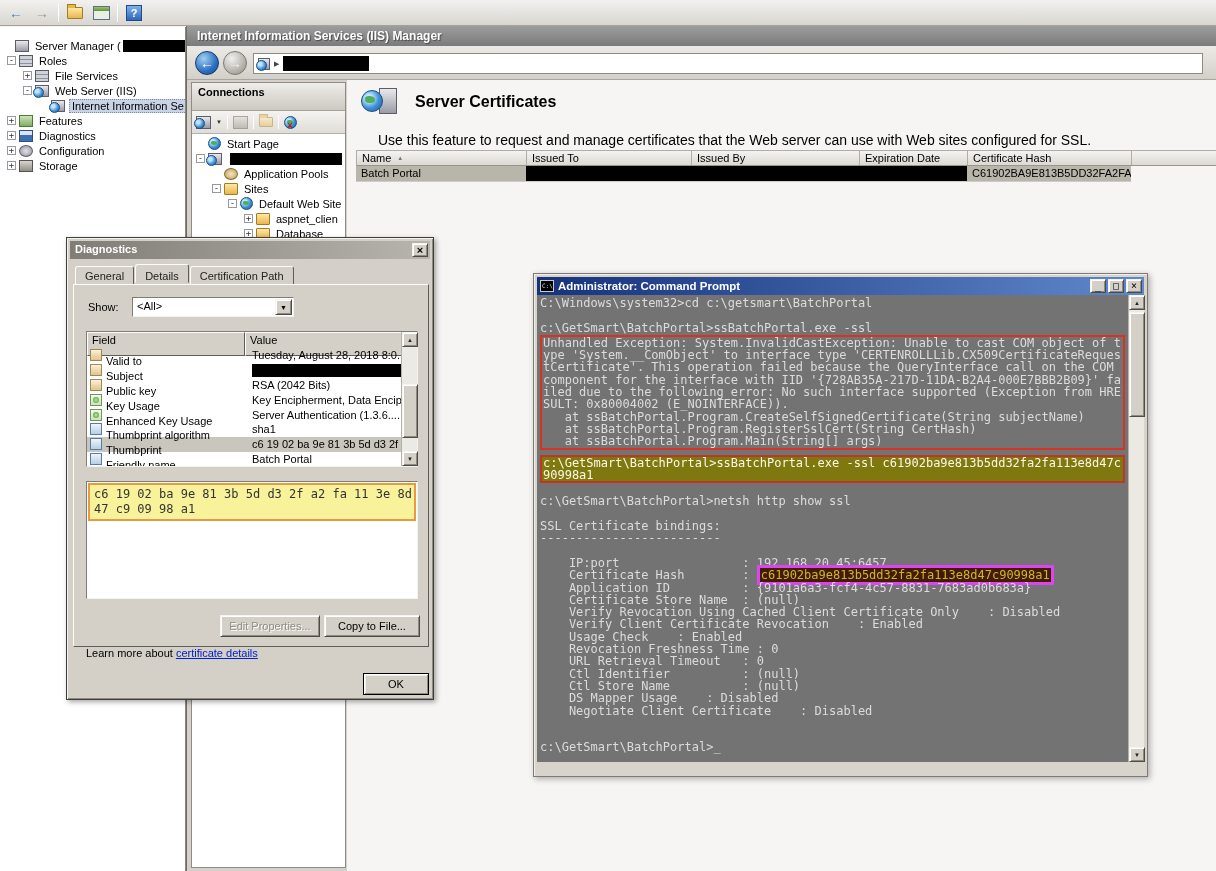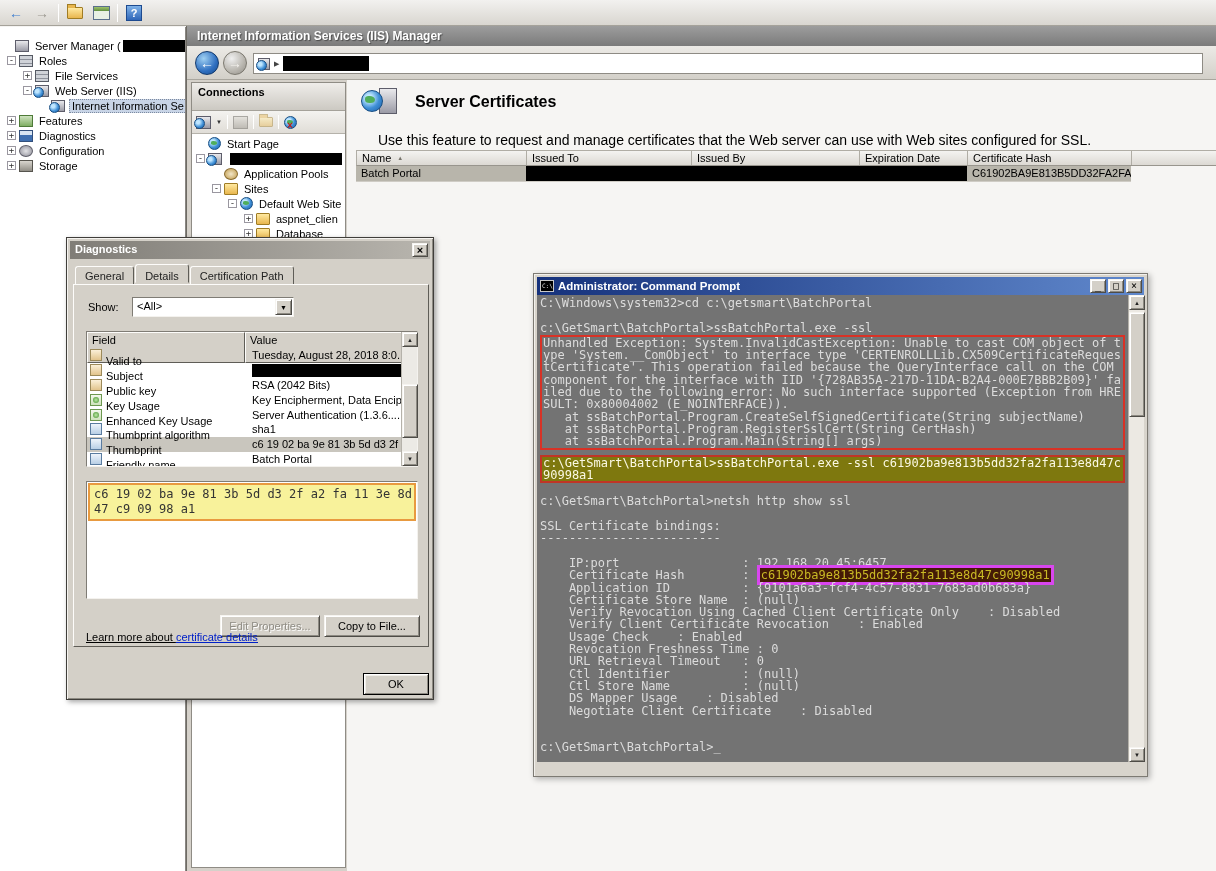--- a/index.html
+++ b/index.html
@@ -107,21 +107,21 @@
     background:#d4d0c8; border-radius:3px 3px 0 0; margin-right:1px; color:#222; }
   .tab.active { position:relative; top:-2px; padding-top:5px; z-index:2; border-bottom:1px solid #d4d0c8; font-weight:normal; }
   #cd-panel { position:absolute; left:6px; top:46px; width:356px; height:363px;
     border:1px solid; border-color:#fdfcfa #5f5d57 #5f5d57 #fdfcfa; background:#d4d0c8; }
   #cd-show-label { position:absolute; left:14px; top:16px; }
   #cd-show { position:absolute; left:58px; top:12px; width:162px; height:20px; }
   #cd-show .val { position:absolute; inset:0; padding:2px 0 0 4px; background:#fff; }
   #cd-show .dd { position:absolute; right:1px; top:1px; width:17px; height:16px; text-align:center; font-size:7px; line-height:15px; }
 
   #cd-list { position:absolute; left:12px; top:46px; width:332px; height:136px; background:#fff; }
-  #cd-list-head { display:flex; height:31px; }
+  #cd-list-head { display:flex; height:24px; }
   #cd-list-head .hc { border:1px solid; border-color:#fdfcfa #5f5d57 #5f5d57 #fdfcfa; background:#d4d0c8; padding:1px 0 0 4px; }
   #cd-rows { position:absolute; left:0; top:16px; right:16px; bottom:0; overflow:hidden; }
   .frow { display:flex; align-items:center; height:14.8px; }
   .frow.sel { background:#c9c6be; }
   .ficon { width:12px; height:12px; margin:0 4px 0 3px; flex:0 0 12px; border:1px solid #9c8a5a; }
   .ficon.doc-tan { background:linear-gradient(#fbf0d8,#e2c48c); }
   .ficon.doc-ext { background:linear-gradient(#f4f8ee,#cfe2bc); border-color:#6d9850; position:relative; }
   .ficon.doc-ext::after { content:""; position:absolute; left:2px; bottom:2px; width:6px; height:6px; border-radius:50%; background:radial-gradient(#bfe8a8,#3f8f28); }
   .ficon.doc-blue { background:linear-gradient(#eef4fb,#b8cfe6); border-color:#5a7ca0; }
   .fname { width:142px; flex:0 0 142px; white-space:nowrap; overflow:hidden;margin-top:12px; }
@@ -130,21 +130,21 @@
   .sbtn { width:16px; height:15px; font-size:6px; text-align:center; line-height:14px; color:#222; }
   #cd-thumb { position:absolute; left:0; top:52px; width:16px; height:54px; }
   #cd-scroll .sbtn.down, #cmd-scroll .sbtn.down { position:absolute; bottom:0; }
 
   #cd-text { position:absolute; left:12px; top:196px; width:332px; height:118px; background:#fff; overflow:hidden; }
   #cd-hl { margin:1px; border:2px solid #e89a40; background:#f8f29b; padding:2px 4px;
     font-family:"DejaVu Sans Mono",monospace; font-size:12px; line-height:15px; color:#333; white-space:pre; }
   .cd-btn { position:absolute; top:330px; height:22px; text-align:center; padding-top:4px; }
   #btn-editprops { left:146px; width:100px; color:#8f8c84; text-shadow:1px 1px 0 #fff; }
   #btn-copyfile { left:250px; width:96px; }
-  #cd-learn { position:absolute; left:12px; top:346px;text-decoration:underline; }
+  #cd-learn { position:absolute; left:12px; top:362px; }
   #cd-learn a { color:#0020c8; text-decoration:underline; }
   #btn-ok { position:absolute; left:296px; top:435px; width:66px; height:22px; text-align:center; padding-top:4px;
     border:1px solid #000; box-shadow:inset 1px 1px 0 #fff, inset -1px -1px 0 #8d8a82, inset 2px 2px 0 #f0eee9; background:#d4d0c8; }
 
   
   #cmd { position:absolute; left:533px; top:273px; width:615px; height:504px; z-index:30;
     background:#d8d4cc; border:1px solid #7d7a73; box-shadow:inset 1px 1px 0 #f2f0ec, 2px 2px 6px rgba(0,0,0,.3); padding:3px; }
   #cmd-titlebar { height:18px; background:linear-gradient(to right,#16327c,#6088cc); display:flex; align-items:center; padding:0 2px 0 3px; }
   #cmd-icon { width:14px; height:12px; background:#000; border:1px solid #c8c8c8; margin-right:4px;
     font-family:"DejaVu Sans Mono",monospace; font-size:6px; color:#ddd; line-height:10px; padding-left:1px; }

